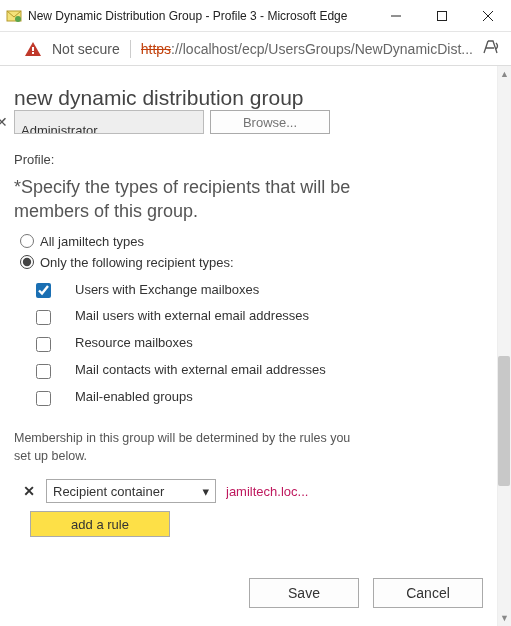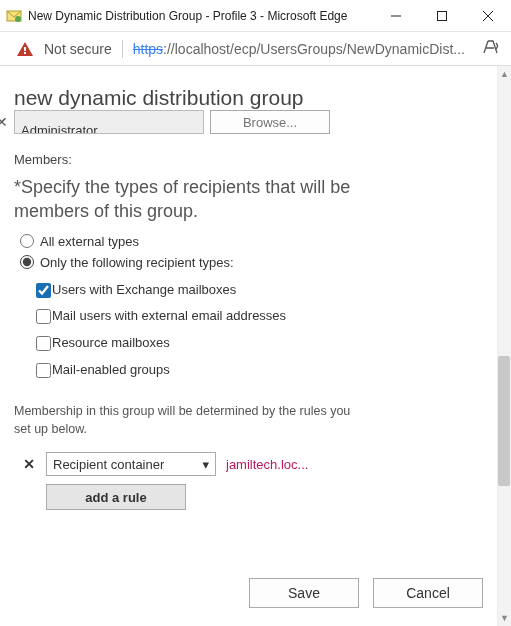--- a/index.html
+++ b/index.html
@@ -3,47 +3,47 @@
 <meta charset="utf-8">
 <style>
 * { margin: 0; padding: 0; box-sizing: border-box; font-family: "Segoe UI", Arial, sans-serif; }
 body { width: 511px; height: 626px; background: #fff; overflow: hidden; }
 .titlebar { height: 32px; display: flex; align-items: center; border-bottom: 1px solid #e5e5e5; padding-left: 6px; }
 .titlebar .favicon { width: 16px; height: 16px; margin-right: 6px; display: flex; align-items: center; justify-content: center; }
 .titlebar .title { flex: 1; font-size: 12px; color: #222; white-space: nowrap; overflow: hidden; text-overflow: ellipsis; }
 .winbtns { display: flex; height: 100%; }
 .winbtn { width: 46px; display: flex; align-items: center; justify-content: center; color: #222; }
 .winbtn svg { width: 10px; height: 10px; }
-.addrbar { height: 34px; display: flex; align-items: center; gap: 10px; padding: 0 10px 0 16px; border-bottom: 1px solid #ddd; }
+.addrbar { height: 34px; display: flex; align-items: center; gap: 10px; padding: 0 10px 0 24px; border-bottom: 1px solid #ddd; }
 .warnicon { width: 18px; height: 18px; }
 .nslabel { font-size: 14px; color: #555; }
 .vsep { width: 1px; height: 18px; background: #ccc; }
 .url { font-size: 14px; color: #666; white-space: nowrap; overflow: hidden; text-overflow: ellipsis; flex: 1; }
-.url .proto { color: #3b82f6; text-decoration: line-through; }
+.url .proto { color: #c2410c; text-decoration: line-through; }
 .readaloud { width: 18px; color: #555; }
 .page { position: relative; height: calc(626px - 32px - 34px); padding: 20px 18px 0 14px; overflow: hidden; }
 h1.pageheading { font-size: 21px; font-weight: 300; color: #444; }
 .ownerrow { display: flex; align-items: center; gap: 6px; margin-bottom: 18px; }
 .owner-input { width: 190px; height: 24px; border: 1px solid #bbb; background: #eee; font-size: 13px; color: #333; padding: 16px 22px 0 6px; }
 .clear-owner { position: absolute; margin-left: -22px; color: #555; font-size: 14px; line-height: 1; padding: 2px 4px; }
 .browse-btn { width: 120px; height: 24px; border: 1px solid #aaa; background: #fdfdfd; font-size: 13px; color: #737373; }
 .label { font-size: 13px; color: #444; margin-bottom: 8px; }
 .hint { font-size: 18px; color: #555; margin-bottom: 10px; max-width: 360px; line-height: 1.35; }
 .radiogroup { margin-left: 6px; margin-bottom: 12px; }
 .radio-row { display: flex; align-items: center; gap: 6px; font-size: 13px; color: #333; margin-bottom: 6px; }
 .radio { width: 14px; height: 14px; accent-color: #444; }
 .checkgroup { margin-left: 22px; margin-bottom: 24px; }
-.check-row { display: flex; align-items: flex-start; gap: 1px; font-size: 13px; color: #333; margin-bottom: 10px; max-width: 290px; line-height: 1.3; }
+.check-row { display: flex; align-items: flex-end; gap: 24px; font-size: 13px; color: #333; margin-bottom: 10px; max-width: 290px; line-height: 1.3; }
 .check { width: 15px; height: 15px; margin-top: 1px; accent-color: #1a6fb3; }
 .rules-hint { font-size: 12.5px; color: #555; margin-bottom: 14px; max-width: 340px; line-height: 1.4; }
 .rule-row { display: flex; align-items: center; gap: 10px; margin-left: 8px; margin-bottom: 8px; }
 .remove-rule { width: 14px; text-align: center; font-weight: bold; color: #333; font-size: 14px; }
 .rule-select { width: 170px; height: 24px; border: 1px solid #aaa; display: flex; align-items: center; justify-content: space-between; padding: 0 6px; font-size: 13px; color: #333; background: #fff; }
 .rule-value { color: #be185d; font-size: 13px; text-decoration: none; max-width: 100px; overflow: hidden; text-overflow: ellipsis; white-space: nowrap; }
-.addrule-btn { margin-left: 32px; width: 140px; height: 26px; border: 1px solid #aaa; background: #e5e5e5; font-size: 13px; color: #333; font-weight: bold; }
+.addrule-btn { margin-left: 16px; width: 140px; height: 26px; border: 1px solid #aaa; background: #fde047; font-size: 13px; color: #333; }
 .footer-btns { position: absolute; bottom: 18px; right: 28px; display: flex; gap: 14px; }
 .footer-btn { width: 110px; height: 30px; border: 1px solid #aaa; background: #fdfdfd; font-size: 14px; color: #333; }
 .scrolltrack { position: absolute; right: 0; top: 0; width: 14px; height: 100%; background: #f3f3f3; border-left: 1px solid #eee; }
 .scroll-arrow { height: 16px; display: flex; align-items: center; justify-content: center; color: #888; font-size: 9px; }
 .scroll-thumb { position: absolute; right: 1px; width: 12px; background: #c8c8c8; border-radius: 2px; }
 </style>
 </head>
 <body>
 
 <div class="titlebar">
@@ -96,46 +96,50 @@
 
 <div class="page">
   <h1 class="pageheading">new dynamic distribution group</h1>
 
   <div class="ownerrow">
     <input class="owner-input" value="Administrator" style="">
     <span class="clear-owner">✕</span>
     <button class="browse-btn">Browse...</button>
   </div>
 
-  <div class="label">Members:</div>
+  <div class="label">Profile:</div>
   <div class="hint">*Specify the types of recipients that will be members of this group.</div>
 
   <div class="radiogroup">
     <label class="radio-row">
       <input type="radio" class="radio" name="scope" style="">
-      <span>All external types</span>
+      <span>All jamiltech types</span>
     </label>
     <label class="radio-row">
       <input type="radio" class="radio" name="scope" checked="" style="">
       <span>Only the following recipient types:</span>
     </label>
   </div>
 
   <div class="checkgroup">
     <label class="check-row">
       <input type="checkbox" class="check" checked="" style="">
       <span>Users with Exchange mailboxes</span>
     </label>
     <label class="check-row">
       <input type="checkbox" class="check" style="">
       <span>Mail users with external email addresses</span>
     </label>
     <label class="check-row">
       <input type="checkbox" class="check" style="">
       <span>Resource mailboxes</span>
+    </label>
+    <label class="check-row">
+      <input type="checkbox" class="check" style="">
+      <span>Mail contacts with external email addresses</span>
     </label>
     <label class="check-row">
       <input type="checkbox" class="check" style="">
       <span>Mail-enabled groups</span>
     </label>
   </div>
 
   <div class="rules-hint">Membership in this group will be determined by the rules you set up below.</div>
 
   <div class="rule-row">

